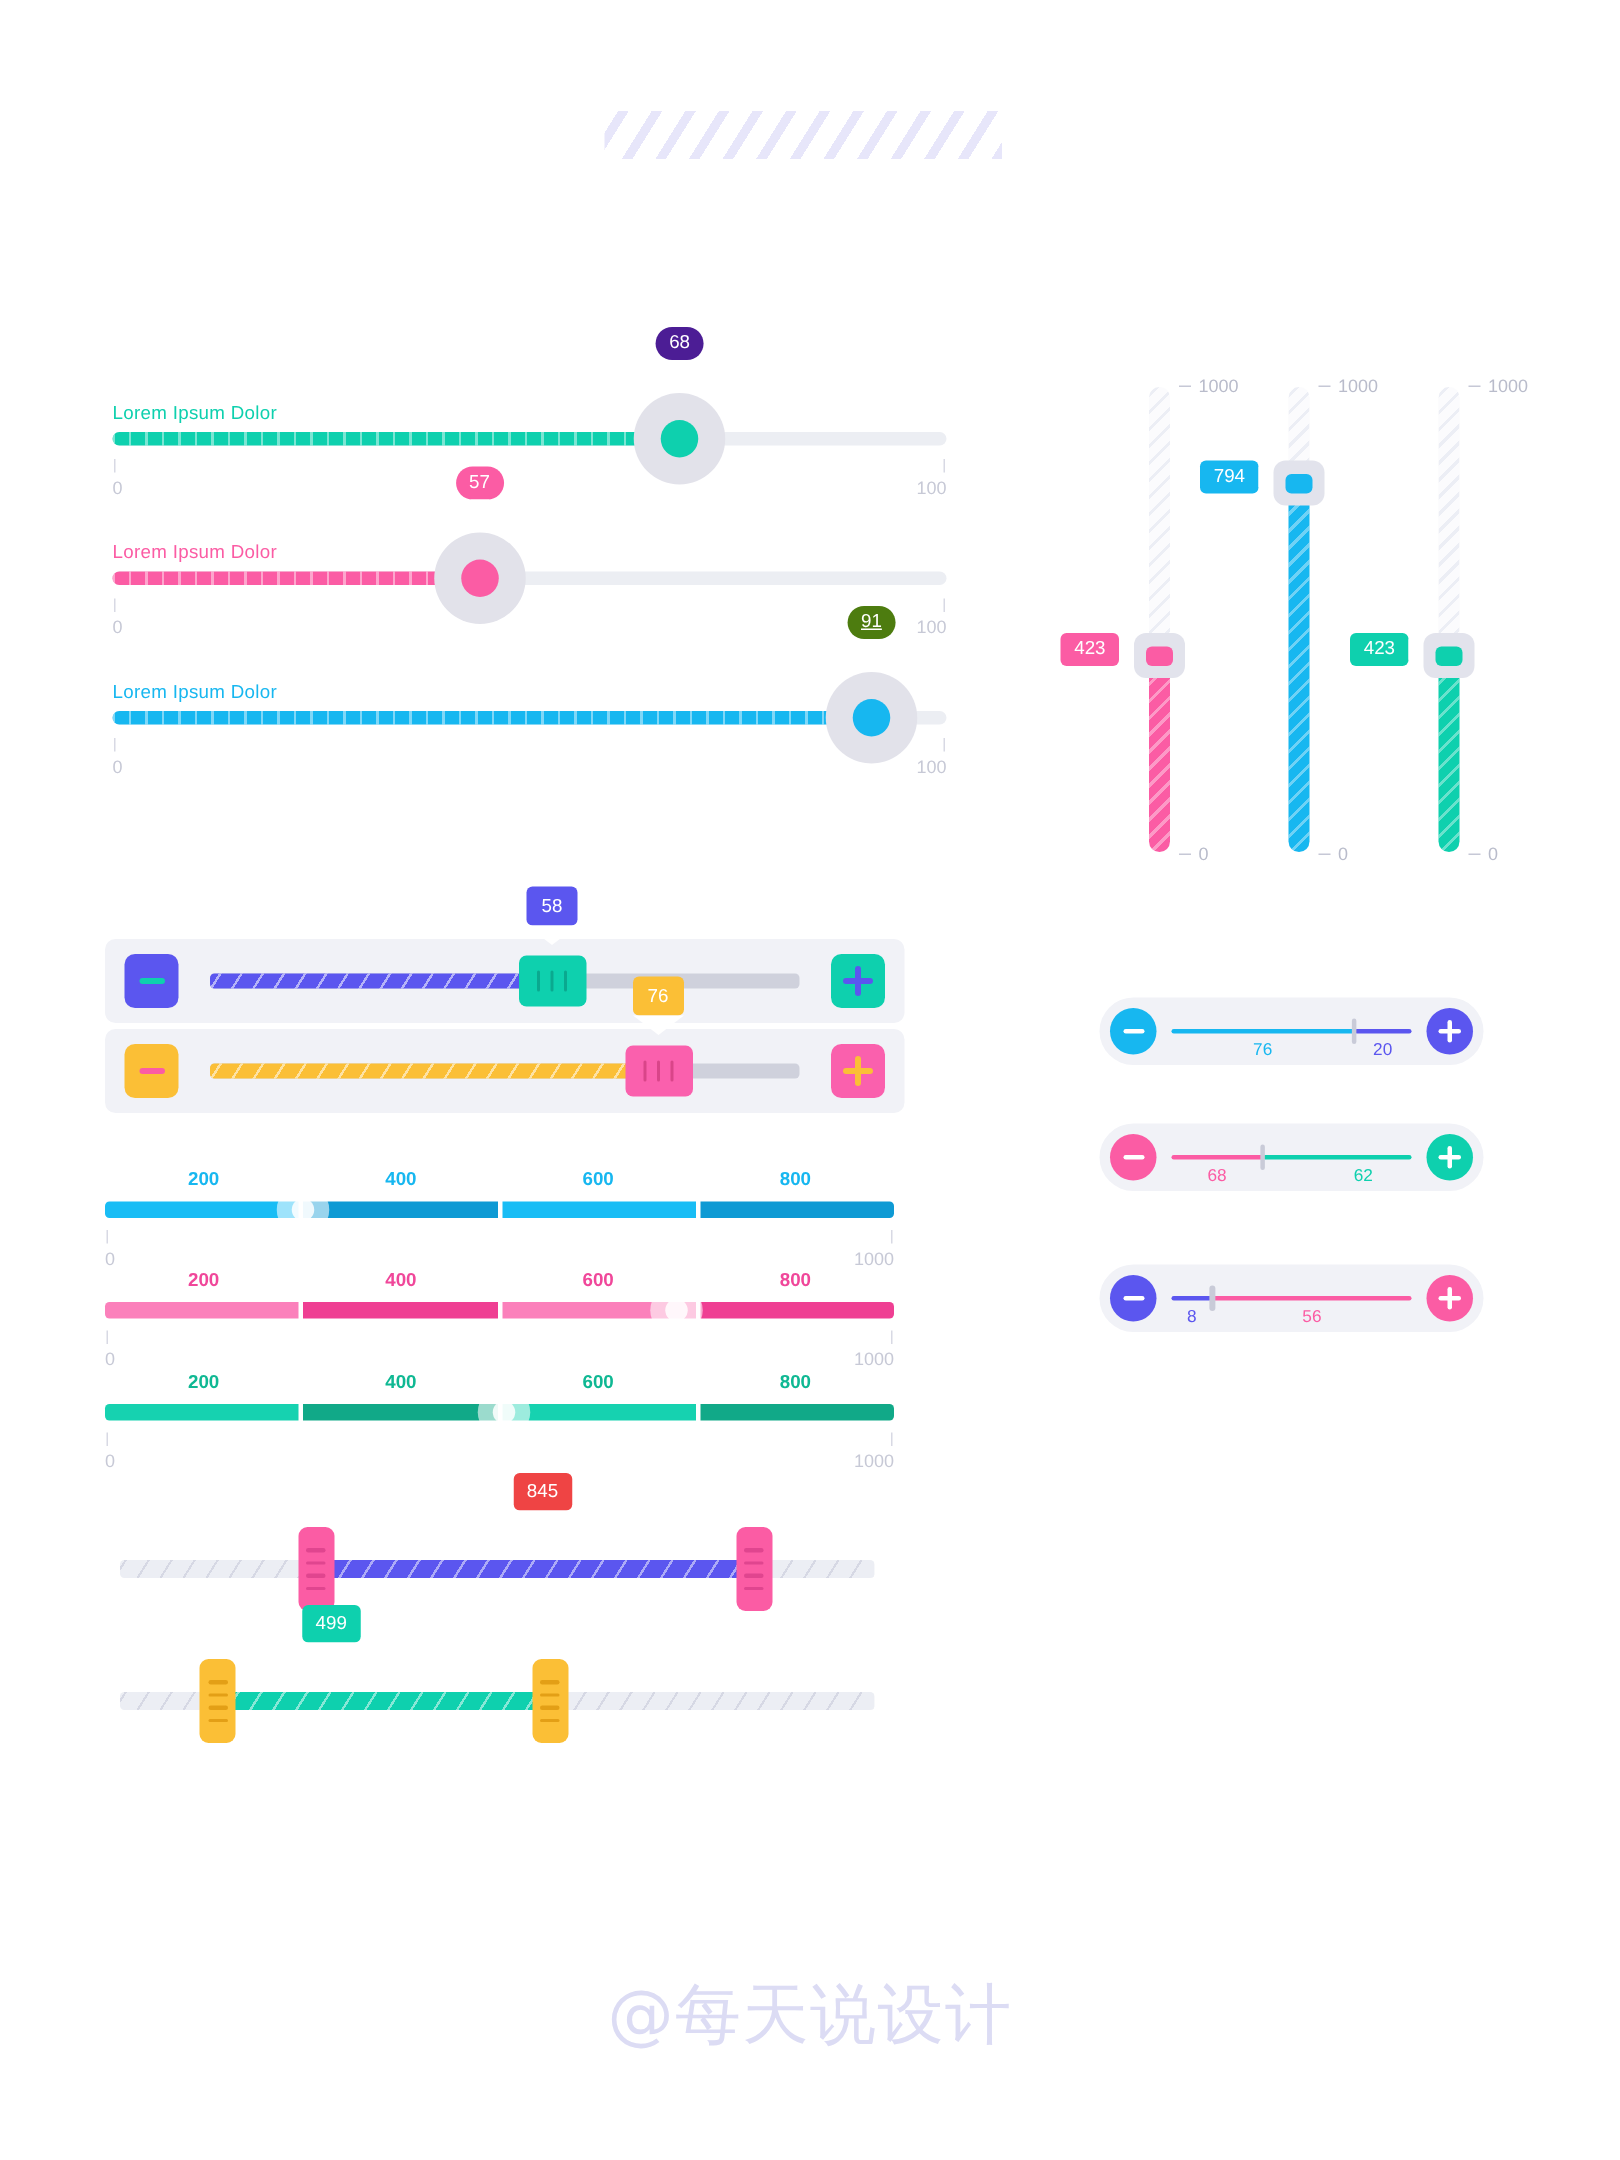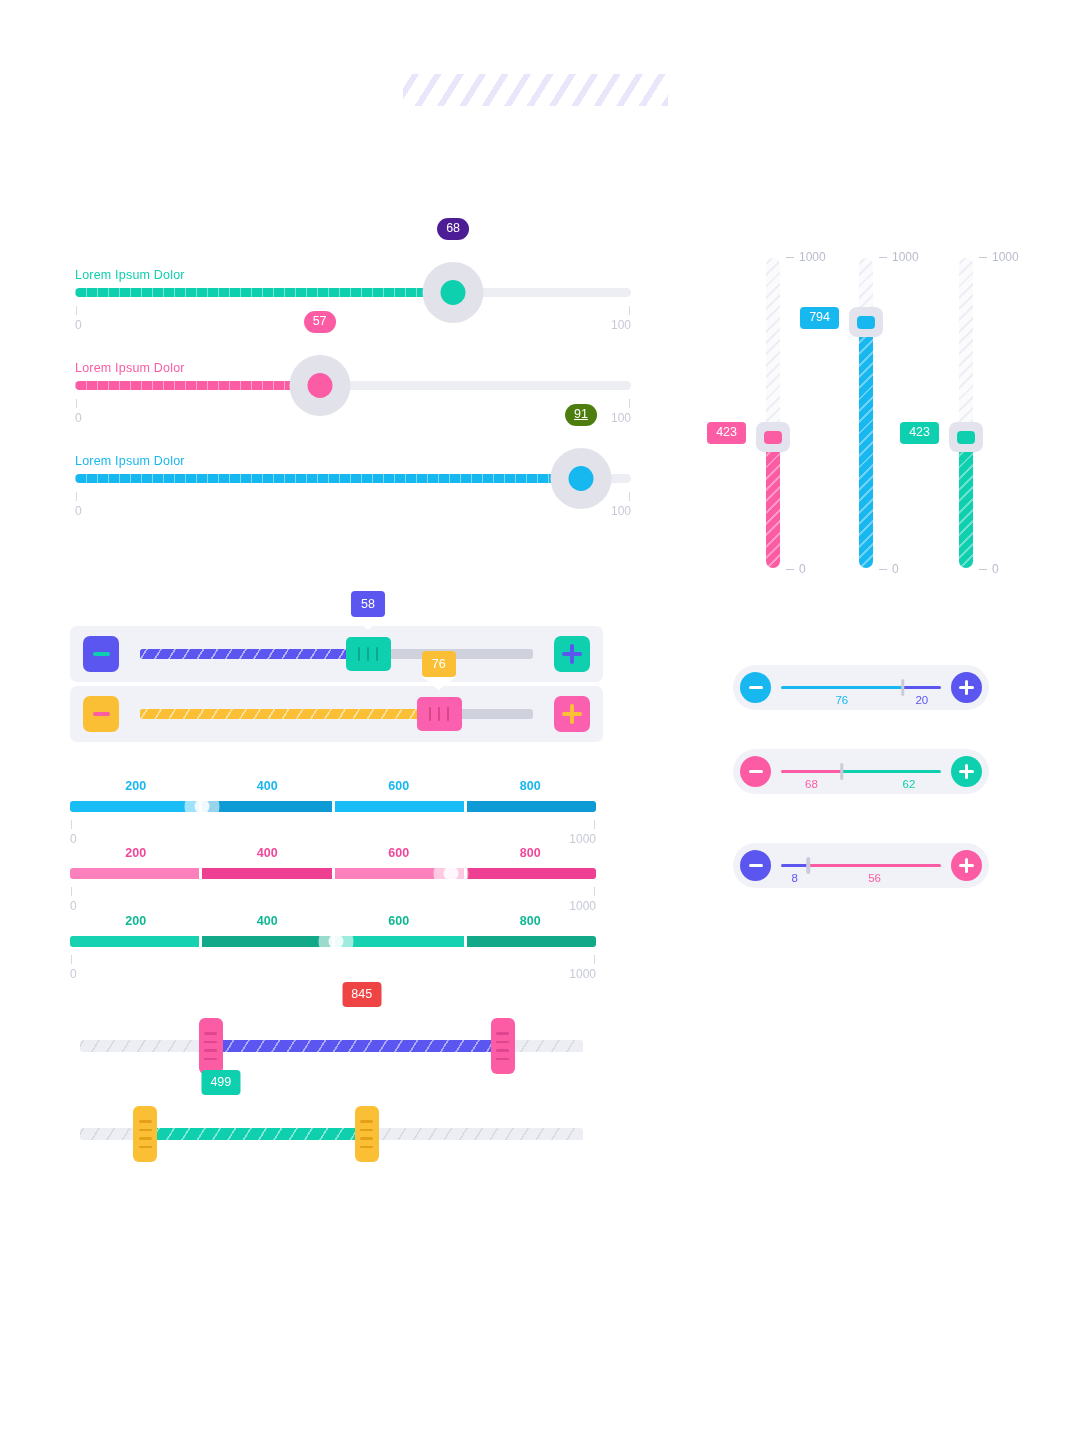--- a/index.html
+++ b/index.html
@@ -534,13 +534,14 @@
         <div class="ps-track">
           <div class="ps-a" style="width: 17%; background: rgb(91, 86, 239);"></div>
           <div class="ps-b" style="left: 17%; width: 83%; background: rgb(251, 92, 164);"></div>
           <div class="ps-div" style="left: 17%;"></div>
           <div class="ps-v" style="left: 8.5%; color: rgb(91, 86, 239);">8</div>
           <div class="ps-v" style="left: 58.5%; color: rgb(251, 92, 164);">56</div>
         </div>
       </div>
     </div>
 
+  <div class="watermark">@每天说设计</div>
 </div>
 
 </body></html>

